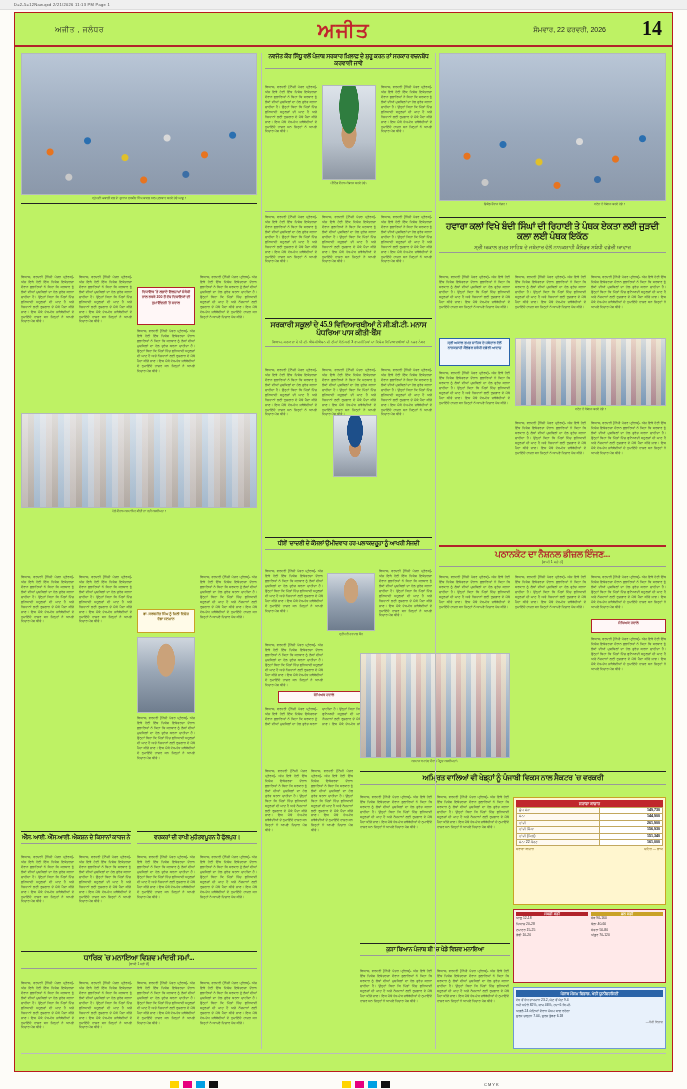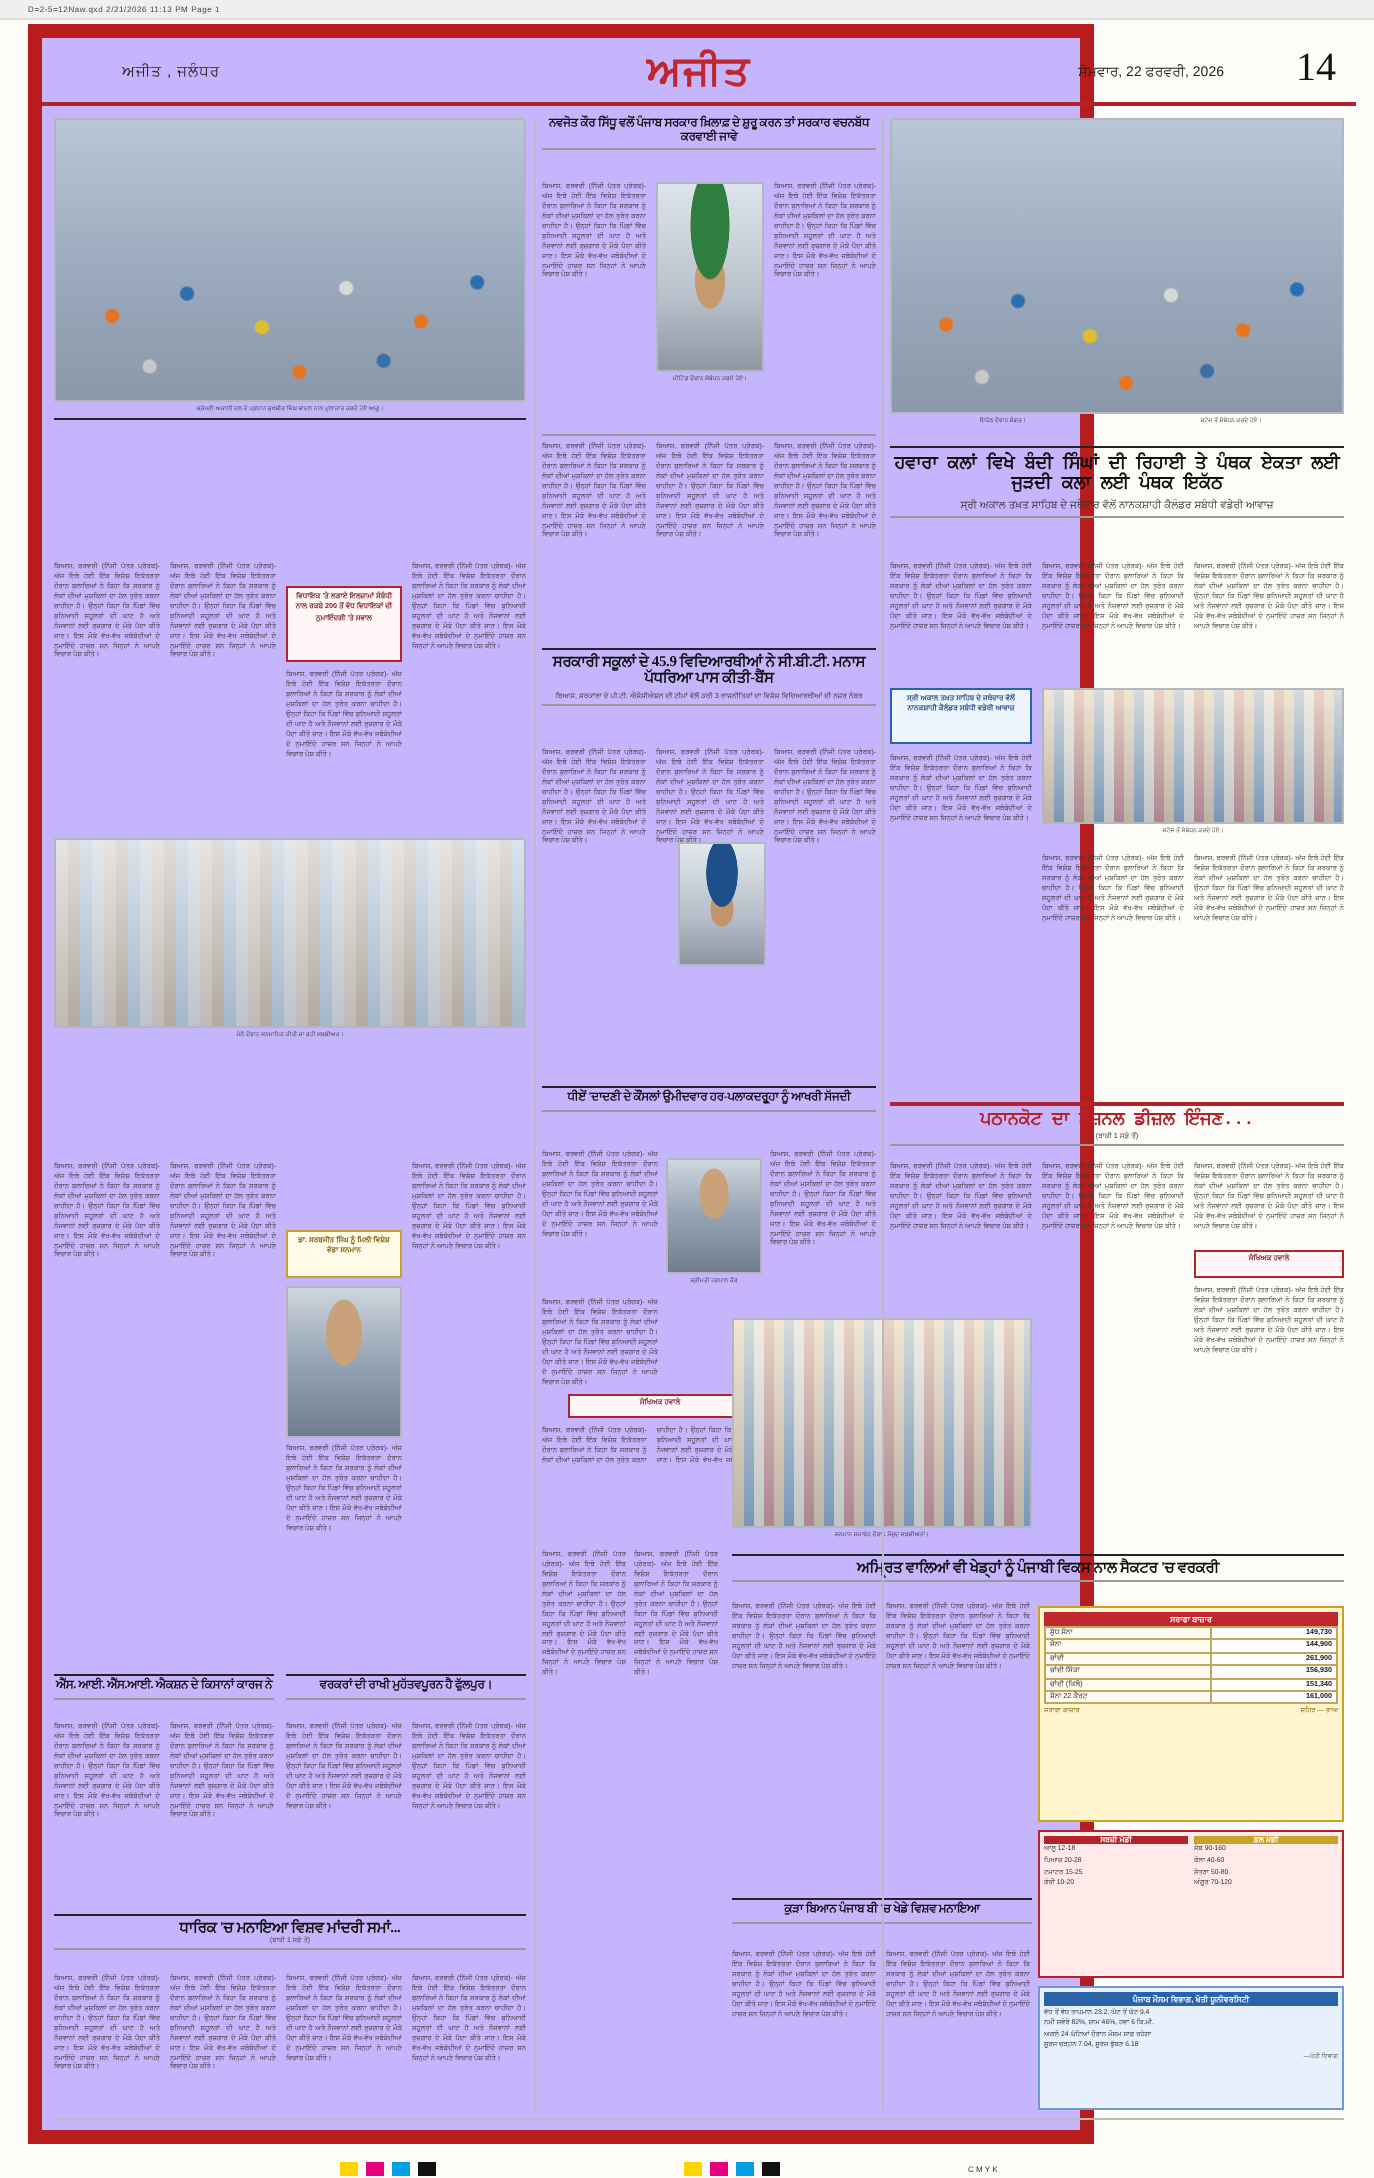--- a/index.html
+++ b/index.html
@@ -8,43 +8,43 @@
     width:687px;height:1089px;position:relative;background:#fdfcf8;
     overflow:hidden;margin:0 auto;
   }
   .printbar{
     position:absolute;left:0;top:0;width:687px;height:10px;
     background:#efefef;border-bottom:1px solid #ddd;
     font-size:4px;color:#444;line-height:10px;padding-left:14px;
     letter-spacing:.3px;white-space:nowrap;box-sizing:border-box;
   }
   .sheet{
-    position:absolute;left:14px;top:12px;width:533px;height:1060px;
-    background:#c4b5fd;border:7px solid #b91c1c;box-sizing:border-box;
+    position:absolute;left:14px;top:12px;width:659px;height:1060px;
+    background:#bef264;border:1px solid #b91c1c;box-sizing:border-box;
   }
   
   .masthead{
     position:absolute;left:0;top:0;width:657px;height:34px;
     border-bottom:2px solid #b2232b;box-sizing:border-box;
   }
   .mh-left{
     position:absolute;left:40px;top:12px;font-size:7.5px;color:#222;
     letter-spacing:.5px;
   }
   .mh-logo{
     position:absolute;left:0;right:0;top:6px;text-align:center;
     font-family:"Liberation Serif",serif;font-weight:bold;font-size:20px;
     color:#c0272d;letter-spacing:1px;
   }
   .mh-date{
     position:absolute;right:66px;top:13px;font-size:7px;color:#222;
   }
   .mh-page{
     position:absolute;right:10px;top:4px;font-family:"Liberation Serif",serif;
-    font-weight:normal;font-size:20px;color:#111;
+    font-weight:bold;font-size:20px;color:#111;
   }
   
   .hl{
     font-family:"Liberation Serif",serif;font-weight:bold;color:#111;
     line-height:1.12;letter-spacing:-.2px;
   }
   .hl.red{color:#b2232b;}
   .sub{font-size:5.2px;color:#333;line-height:1.2;text-align:center;}
   .body-txt{
     font-size:3.4px;line-height:1.45;color:#3a3a3a;text-align:justify;
@@ -115,21 +115,21 @@
   .tbl td.val{background:#fff;text-align:right;font-weight:bold;color:#111;}
   .tbl-hd{background:#c0272d;color:#fff;font-size:4px;text-align:center;
     font-weight:bold;padding:1px 0;}
   .cmyk{
     position:absolute;left:0;bottom:0;height:9px;width:687px;
     display:flex;align-items:center;
   }
   .cmyk .sw{width:9px;height:7px;margin-right:4px;border:0;}
   .hl-xs{font-size:6px;}
   .hl-s{font-size:7.5px;}
-  .hl-m{font-size:9px;font-family:Liberation Mono, monospace;}
+  .hl-m{font-size:9px;}
   .hl-l{font-size:10.5px;}
   .center{text-align:center;}
   .inset{
     position:absolute;border:1px solid #b2232b;background:#fff7f7;
     font-size:3.6px;color:#7a1b20;line-height:1.5;text-align:center;
     padding:2px;box-sizing:border-box;font-weight:bold;
   }
   .inset.blue{border-color:#2a64a8;background:#eef4fc;color:#1b4c85;}
   .inset.yellow{border-color:#c9a227;background:#fffbe8;color:#7a5c05;}
 </style>

